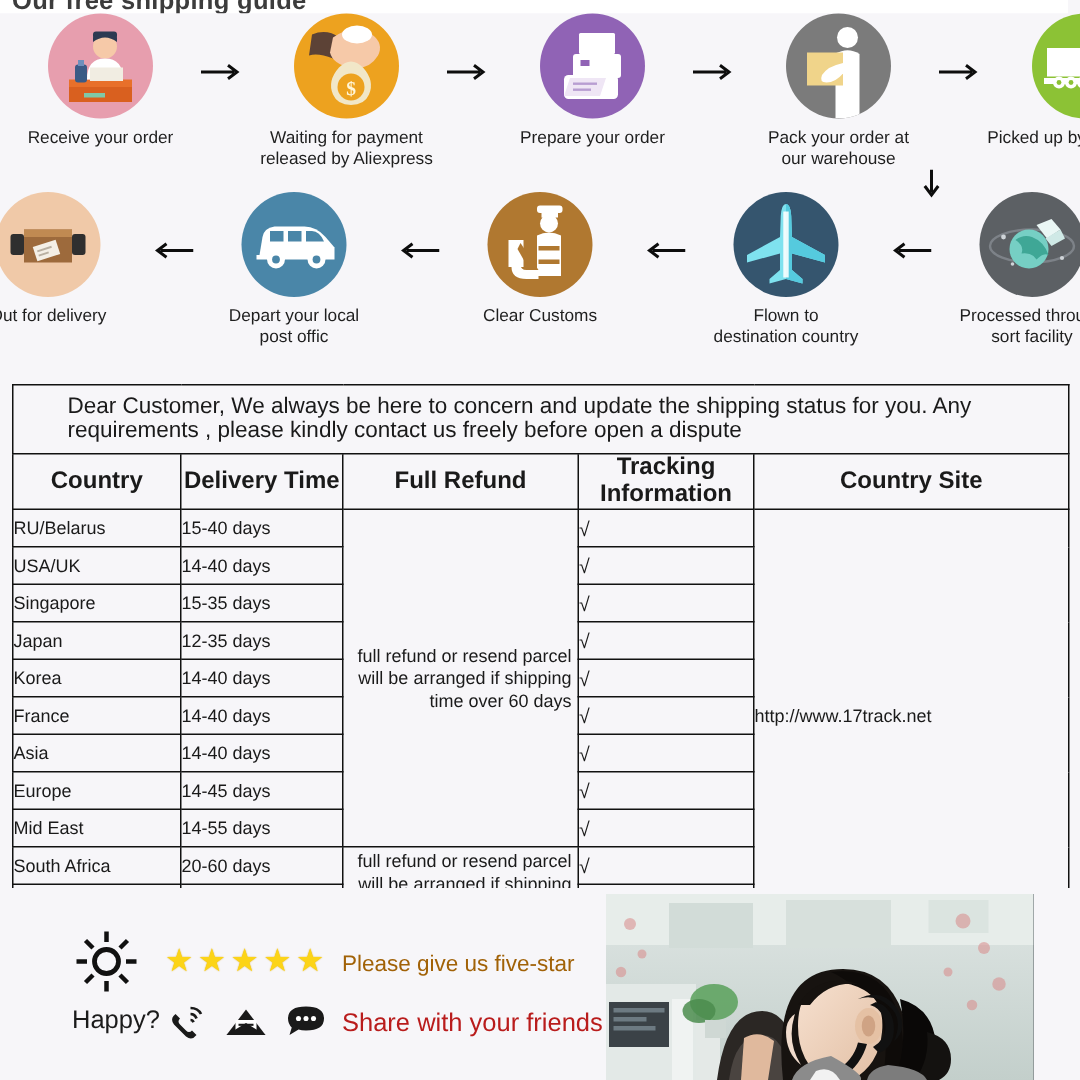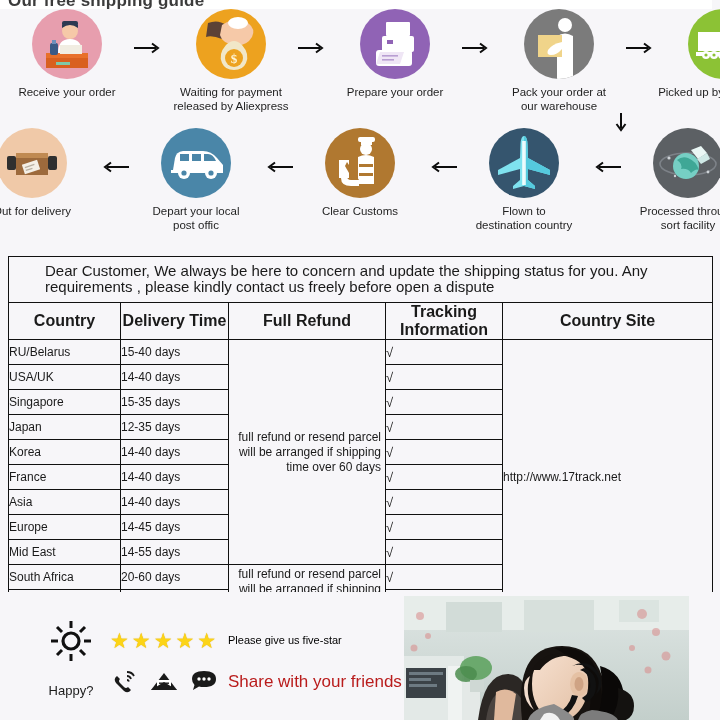--- a/index.html
+++ b/index.html
@@ -55,24 +55,24 @@
   }
   td.left-txt{
     text-align:right;font-size:12px;line-height:15px;
     padding:2px 4px 2px 7px;vertical-align:middle;
   }
   .chk{font-size:13px;}
 
   
   .footer{position:absolute;left:0;top:592px;width:720px;height:128px;background:#f7f6f9;}
   .happy{position:absolute;left:48px;top:28px;width:46px;text-align:center;}
-  .happy-lbl{font-size:13px;margin-top:17px;color:#1b1b1b;}
+  .happy-lbl{font-size:17px;margin-top:3px;color:#1b1b1b;}
   .stars{position:absolute;left:110px;top:38px;display:flex;gap:3px;}
   .star{font-size:21px;color:#fcd417;line-height:21px;text-shadow:0 0 1px #d9a400;}
-  .star-txt{position:absolute;left:228px;top:42px;font-size:11px;color:#000000;}
+  .star-txt{position:absolute;left:228px;top:42px;font-size:15px;color:#a16207;}
   .shareicons{position:absolute;left:112px;top:76px;display:flex;gap:12px;align-items:center;}
   .share-txt{position:absolute;left:228px;top:80px;font-size:17px;color:#b91c1c;}
   .photo{
     position:absolute;left:404px;top:596px;width:285px;height:124px;
     overflow:hidden;background:#233;
   }
   .photo svg{display:block;}
 </style>
 </head>
 <body>

